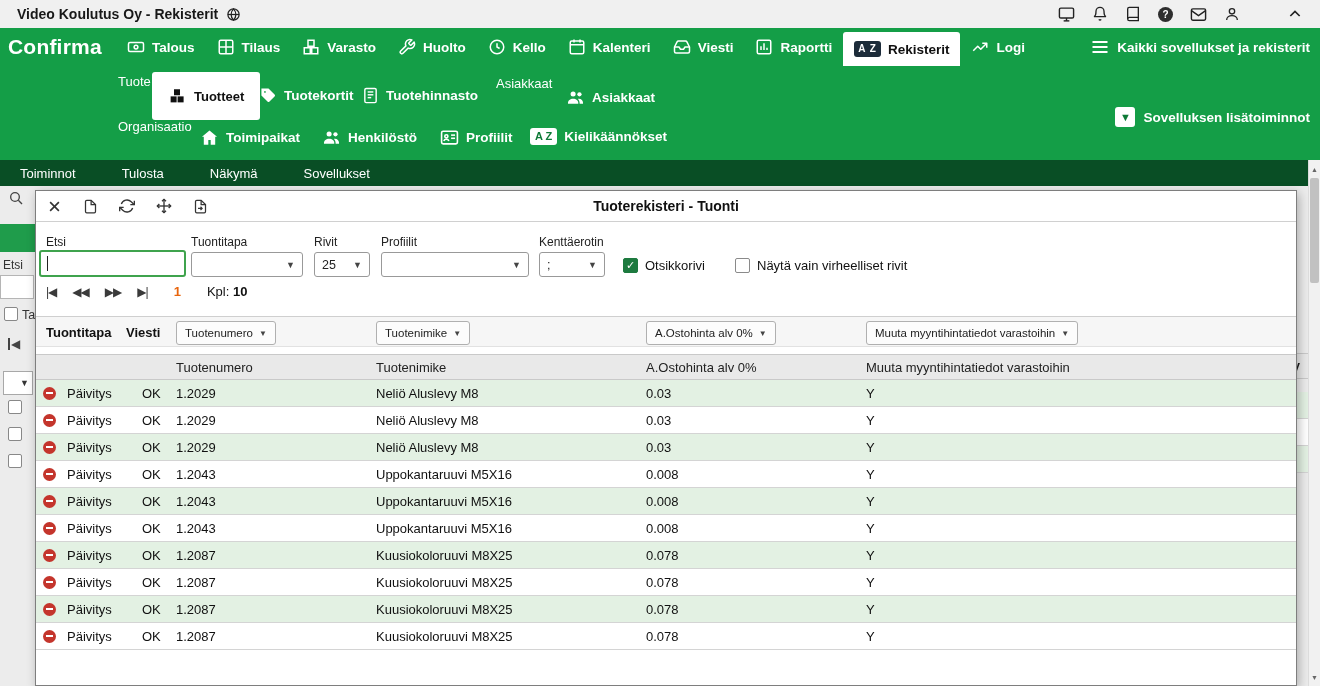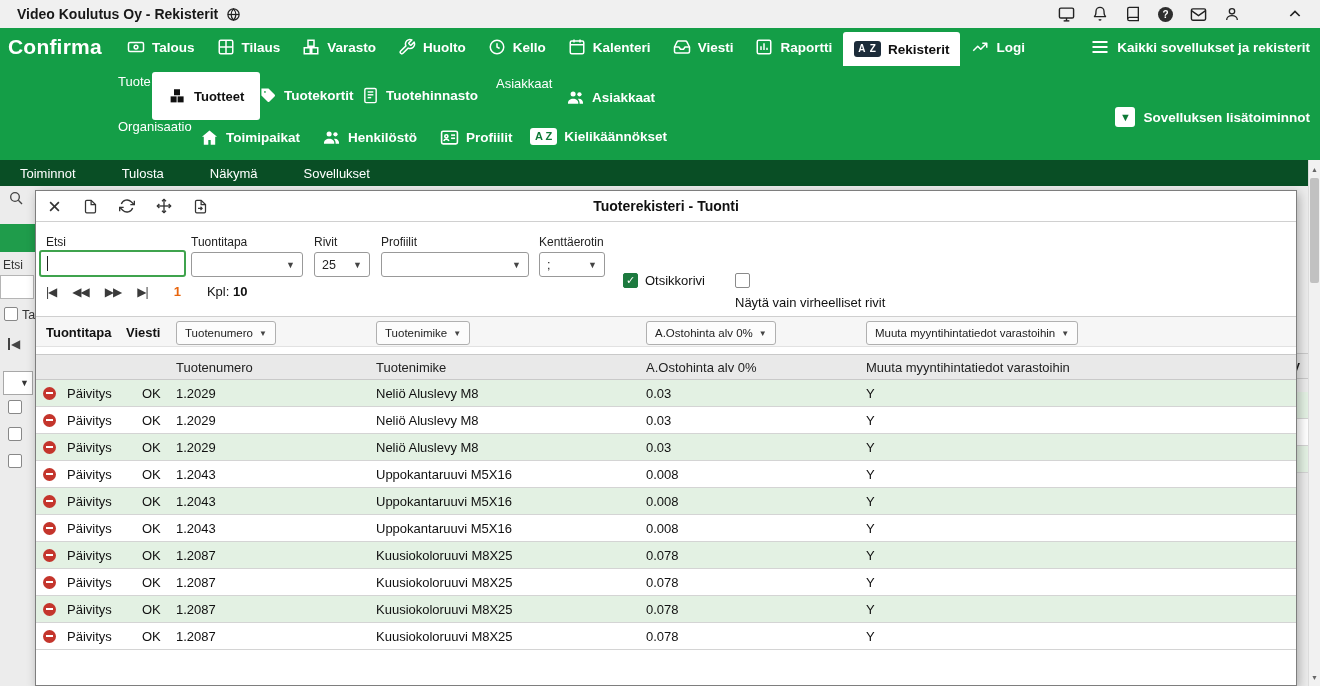--- a/index.html
+++ b/index.html
@@ -80,22 +80,22 @@
   .modal-title{position:absolute;left:0;right:0;text-align:center;font-size:14px;font-weight:700;color:#111;pointer-events:none;}
 
   .filter-area{position:relative;height:94px;}
   .f-label{position:absolute;top:13px;font-size:12px;color:#222;}
   .fl-etsi{left:10px;} .fl-tuontitapa{left:155px;} .fl-rivit{left:278px;} .fl-profiilit{left:345px;} .fl-kentta{left:503px;}
   .etsi-input{position:absolute;left:3px;top:28px;width:147px;height:27px;border:2px solid #3fa34d;border-radius:3px;background:#fff;box-sizing:border-box;}
   .etsi-input::after{content:"";position:absolute;left:6px;top:4px;width:1px;height:15px;background:#222;}
   .sel{position:absolute;top:30px;height:25px;border:1px solid #999;border-radius:3px;background:#fff;display:flex;align-items:center;justify-content:space-between;padding:0 7px;font-size:12.5px;color:#222;box-sizing:border-box;cursor:pointer;}
   .sel .chev{font-size:9px;color:#444;margin-left:6px;}
   .sel-tuontitapa{left:155px;width:112px;} .sel-rivit{left:278px;width:56px;} .sel-profiilit{left:345px;width:148px;} .sel-kentta{left:503px;width:66px;}
-  .checkline{position:absolute;top:51px;display:flex;align-items:flex-start;gap:7px;font-size:13px;color:#111;cursor:pointer;}
-  .cl-otsikko{left:587px;} .cl-virhe{left:699px;flex-direction:column;}
+  .checkline{position:absolute;top:36px;display:flex;align-items:flex-end;gap:7px;font-size:13px;color:#111;cursor:pointer;}
+  .cl-otsikko{left:587px;} .cl-virhe{left:699px;}
   .cb{width:15px;height:15px;border:1px solid #8a8a8a;background:#fff;border-radius:2px;box-sizing:border-box;display:flex;align-items:center;justify-content:center;}
   .cb.checked{background:#1d7a3f;border-color:#1d7a3f;}
   .cb.checked::after{content:"✓";color:#fff;font-size:11px;line-height:1;}
   .pager{position:absolute;left:10px;top:62px;display:flex;align-items:center;gap:16px;font-size:13px;color:#3a3a3a;}
   .pg{cursor:pointer;font-size:12px;letter-spacing:-1px;}
   .pg-first::before{content:"|◀";} .pg-prev::before{content:"◀◀";} .pg-next::before{content:"▶▶";} .pg-last::before{content:"▶|";}
   .pg-page{color:#e8650d;font-weight:700;margin-left:10px;font-size:13px;}
   .pg-count{color:#111;margin-left:10px;}
   .pg-count b{font-weight:700;}
 

